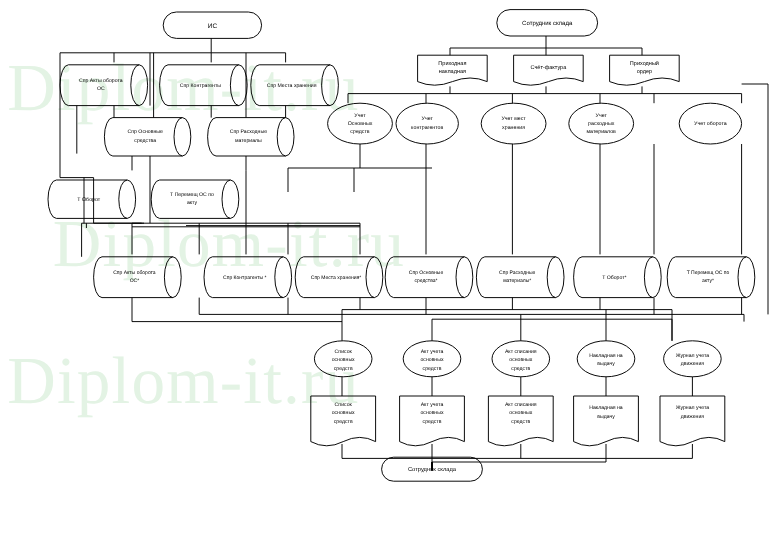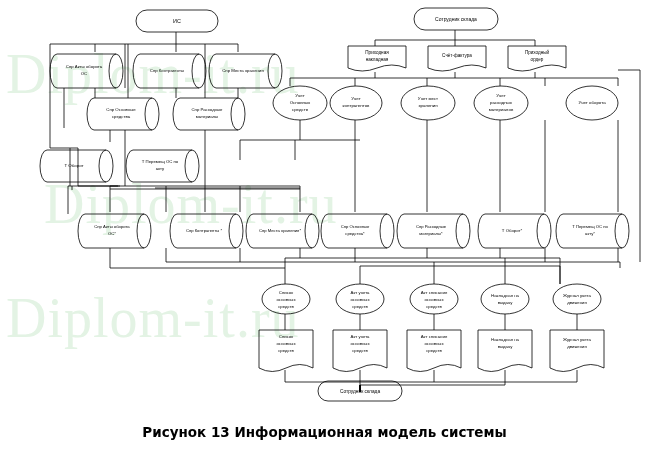--- a/index.html
+++ b/index.html
@@ -405,14 +405,13 @@
       <text x="577" y="-80" font-size="0.01">Журнал учета движения</text>
     </g>
 
     <g>
       <rect class="shp" x="318" y="381" width="84" height="20" rx="10" ry="10"></rect>
       <text x="360" y="391.5" font-size="4.8">Сотрудник склада</text>
     </g>
 
   </svg>
 
-  <div class="caption">Рисунок 13 Информационная модель системы</div>
 </div>
 
 </body></html>

